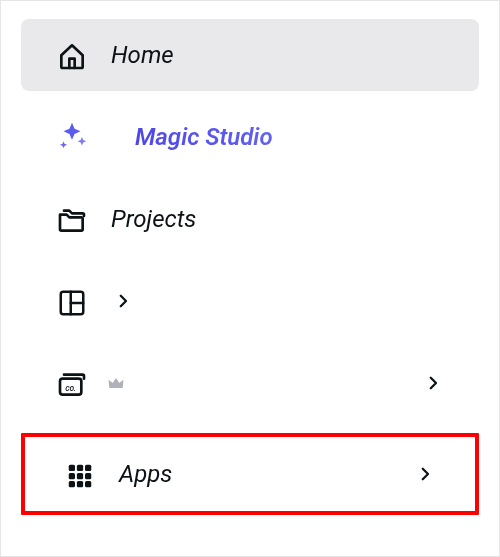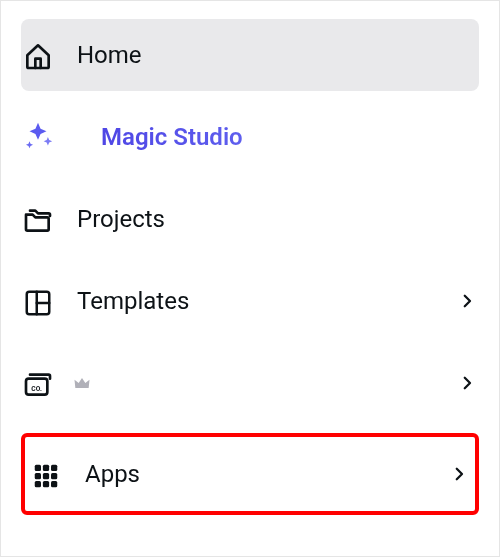--- a/index.html
+++ b/index.html
@@ -10,27 +10,28 @@
       background: #fff;
       border: 1px solid #e5e5e5;
       padding: 18px 20px;
     }
     .nav { display: flex; flex-direction: column; gap: 0; }
     .nav-item {
       display: flex;
       align-items: center;
       gap: 22px;
       height: 72px;
-      padding: 0 0;
+      padding: 0 34px;
       border-radius: 8px;
       cursor: pointer;
       font-size: 24px;
       color: #0d1216;
       margin-bottom: 10px;
       position: relative;
+      font-style: italic;
     }
     .nav-item.active { background: #e9e9eb; }
     .nav-item .icon-slot {
       width: 34px;
       height: 34px;
       display: flex;
       align-items: flex-end;
       justify-content: center;
       flex-shrink: 0;
     }
@@ -45,21 +46,21 @@
     }
     .chev-slot {
       width: 24px;
       height: 24px;
       display: flex;
       align-items: center;
       justify-content: center;
     }
     .highlight-box {
       border: 4px solid #ff0000;
-      border-radius: 6px;
+      border-radius: 1px;
       padding: 2px 4px;
       margin-top: 4px;
     }
     .highlight-box .nav-item { margin-bottom: 0; height: 70px; }
     .crown-slot {
       width: 22px;
       height: 22px;
       display: flex;
       align-items: center;
       justify-content: center;
@@ -104,21 +105,20 @@
   </div>
 
   <div class="nav-item">
     <span class="icon-slot">
       <svg width="30" height="30" viewBox="0 0 24 24" fill="none" stroke="#0d1216" stroke-width="2" stroke-linecap="round" stroke-linejoin="round">
         <rect x="3" y="3" width="18" height="18" rx="2"></rect>
         <line x1="11" y1="3" x2="11" y2="21"></line>
         <line x1="11" y1="12" x2="21" y2="12"></line>
       </svg>
     </span>
-    <span class="label">Templates</span>
     <span class="chev-slot">
       <svg width="18" height="18" viewBox="0 0 24 24" fill="none" stroke="#0d1216" stroke-width="3" stroke-linecap="round" stroke-linejoin="round">
         <polyline points="9 5 16 12 9 19"></polyline>
       </svg>
     </span>
   </div>
 
   <div class="nav-item">
     <span class="icon-slot">
       <svg width="32" height="32" viewBox="0 0 24 24" fill="none" stroke="#0d1216" stroke-width="2" stroke-linecap="round" stroke-linejoin="round">

